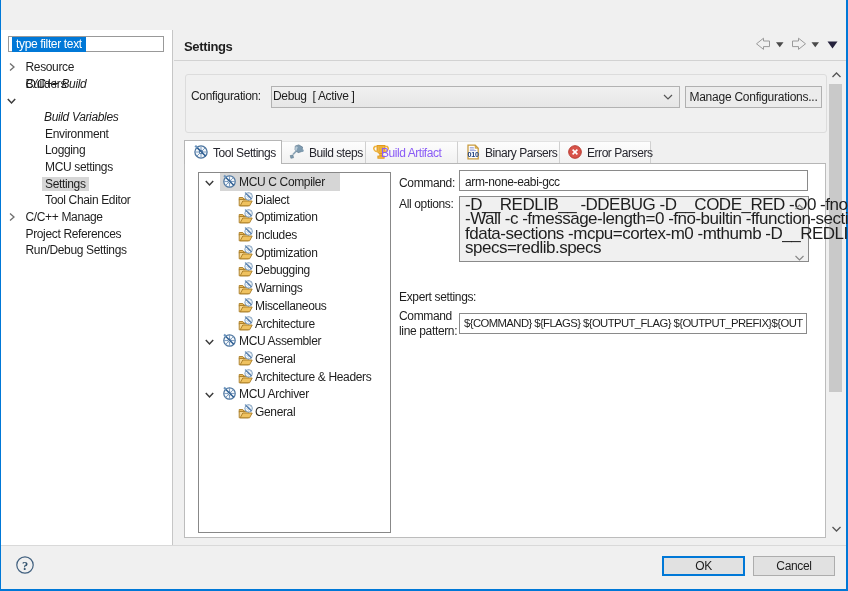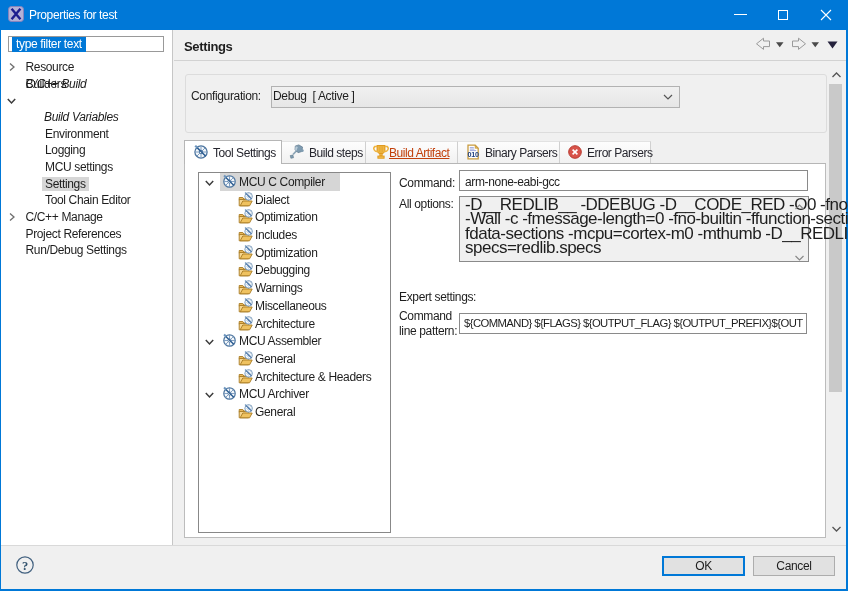--- a/index.html
+++ b/index.html
@@ -9,34 +9,20 @@
   #win { position:relative; width:848px; height:591px; background:#f0f0f0; border-left:1px solid #0078d7; border-right:2px solid #0078d7; border-bottom:2px solid #0078d7; }
   #titlebar { position:absolute; left:-1px; top:0; width:848px; height:30px; background:#0078d7; color:#fff; }
   #title { position:absolute; left:29px; top:8px; font-size:12px; color:#fff; }
   .rowline { position:absolute; height:17px; line-height:17px; white-space:nowrap; }
   .sel { background:#d6d6d6; padding:0 3px; margin-left:-3px; }
 </style>
 </head>
 <body>
 <div id="win">
 
-  <div id="titlebar">
-    <svg class="abs" style="left:8px;top:6px" width="16" height="16" viewBox="0 0 16 16">
-      <rect x="0.5" y="0.5" width="15" height="15" rx="3" fill="#b3b1d6" stroke="#8583bd"></rect>
-      <path d="M3.6 2.8 L12.4 13.2 M12.4 2.8 L3.6 13.2" stroke="#1c1c8f" stroke-width="2.4"></path>
-    </svg>
-    <div id="title">Properties for test</div>
-    <div class="abs" style="left:734px;top:14px;width:13px;height:1px;background:#fff;"></div>
-    <svg class="abs" style="left:773px;top:0" width="20" height="30" viewBox="0 0 20 30">
-        <rect x="5.5" y="10.5" width="9" height="9" fill="none" stroke="#fff" stroke-width="1"></rect>
-      </svg>
-    <svg class="abs" style="left:816px;top:0" width="20" height="30" viewBox="0 0 20 30">
-        <path d="M5 10 L15 20 M15 10 L5 20" stroke="#fff" stroke-width="1.1"></path>
-      </svg>
-  </div>
 
   <div class="abs" style="left:0;top:30px;width:172px;height:515px;background:#fff;border-right:1px solid #c6c6c6;"></div>
   <div class="abs" style="left:7px;top:36px;width:156px;height:16px;background:#fff;border:1px solid #999;"></div>
   <div class="abs" style="left:11px;top:37px;height:15px;line-height:15px;background:#0078d7;color:#fff;padding:0 4px;">type filter text</div>
 
   <div id="lefttree">
       <svg class="abs" style="left:6px;top:62px" width="10" height="10" viewBox="0 0 10 10">
         <path d="M3 1.5 L7 5 L3 8.5" fill="none" stroke="#6e6e6e" stroke-width="1.3"></path>
       </svg>
       <div class="rowline" style="left:24.5px;top:59px;">Resource</div>
@@ -80,20 +66,21 @@
       <path d="M3.5 4 L7.5 8 L11.5 4" fill="none" stroke="#555" stroke-width="1.3"></path>
     </svg>
 
   <div class="abs" style="left:184px;top:74px;width:642px;height:59px;border:1px solid #dcdcdc;border-radius:3px;"></div>
   <div class="abs" style="left:190px;top:89px;">Configuration:</div>
   <div class="abs" style="left:270px;top:86px;width:409px;height:22px;background:linear-gradient(#f0f0f0,#e6e6e6);border:1px solid #b2b2b2;"></div>
   <div class="abs" style="left:272px;top:89px;">Debug&nbsp; [ Active ]</div>
   <svg class="abs" style="left:660px;top:92px" width="14" height="10" viewBox="0 0 14 10">
       <path d="M3 3 L7 7 L11 3" fill="none" stroke="#555" stroke-width="1.2"></path>
     </svg>
+  <div class="abs" style="left:684px;top:86px;width:137px;height:22px;background:#ececec;border:1px solid #b0b0b0;text-align:center;line-height:20px;letter-spacing:-0.25px;">Manage Configurations...</div>
 
   <div class="abs" style="left:183px;top:163px;width:642px;height:375px;background:#fff;border:1px solid #bcbcbc;border-top:none;"></div>
 
   <div id="tabs">
       <div class="abs" style="left:183px;top:163px;width:642px;height:1px;background:#b6b6b6;"></div>
       <div class="abs" style="left:183px;top:140px;width:98px;height:24px;background:#fff;border:1px solid #b6b6b6;border-bottom:none;"></div>
       <svg class="abs" style="left:192px;top:144px" width="16" height="16" viewBox="0 0 16 16">
 <circle cx="8" cy="8" r="6.1" fill="#f4f8fb" stroke="#4d759f" stroke-width="1.3"></circle>
 <g stroke="#7d9cc0" stroke-width="1">
           <path d="M8 2 V14 M2 8 H14 M3.8 3.8 L12.2 12.2 M12.2 3.8 L3.8 12.2"></path>
@@ -113,21 +100,21 @@
 </svg>
       <div class="abs" style="left:308px;top:146px;color:#26262e;letter-spacing:-0.45px;">Build steps</div>
       <div class="abs" style="left:365px;top:141px;width:92px;height:22px;background:linear-gradient(#fdfdfd,#f1f1f1);border-right:1px solid #d0d0d0;border-top:1px solid #e2e2e2;"></div>
       <svg class="abs" style="left:372px;top:144px" width="16" height="16" viewBox="0 0 16 16">
 <path d="M4.2 1.6 H11.8 V6 A3.8 3.8 0 0 1 8 9.8 A3.8 3.8 0 0 1 4.2 6 Z" fill="#f4c051" stroke="#e09a20" stroke-width="1.2"></path>
 <path d="M4.2 2.6 H1.7 A2.7 2.7 0 0 0 4.9 6.9 M11.8 2.6 H14.3 A2.7 2.7 0 0 1 11.1 6.9" fill="none" stroke="#efb440" stroke-width="1.5"></path>
 <path d="M6.2 2.5 V8.5 M8 2.5 V9.2 M9.8 2.5 V8.5" stroke="#e09a20" stroke-width="0.8"></path>
 <path d="M6.9 9.5 H9.1 V12 H6.9 Z" fill="#f4c051" stroke="#e09a20" stroke-width="1"></path>
 <rect x="4.9" y="12.1" width="6.2" height="2.1" fill="#f4c051" stroke="#e09a20" stroke-width="1"></rect>
 </svg>
-      <div class="abs" style="left:388px;top:146px;color:#c2410c;letter-spacing:-0.45px;text-decoration:underline;">Build Artifact</div>
+      <div class="abs" style="left:380px;top:146px;color:#8b5cf6;letter-spacing:-0.45px;">Build Artifact</div>
       <div class="abs" style="left:457px;top:141px;width:102px;height:22px;background:linear-gradient(#fdfdfd,#f1f1f1);border-right:1px solid #d0d0d0;border-top:1px solid #e2e2e2;"></div>
       <svg class="abs" style="left:464px;top:144px" width="16" height="16" viewBox="0 0 16 16">
 <path d="M3 1.2 H10.2 L13.2 4.2 V14.8 H3 Z" fill="#fff" stroke="#c89b3f" stroke-width="1.3"></path>
 <path d="M10.2 1.2 L13.2 4.2 H10.2 Z" fill="#e3b65c" stroke="#c89b3f" stroke-width="0.8"></path>
 <path d="M4.8 3.6 H8.8 M4.8 5.1 H9.4 M4.8 6.6 H11.2" stroke="#95a0d8" stroke-width="0.9"></path>
 <text x="8.1" y="13.4" text-anchor="middle" font-size="7.2" font-weight="bold" fill="#1e3f7f" font-family="Liberation Sans">010</text>
 </svg>
       <div class="abs" style="left:484px;top:146px;color:#26262e;letter-spacing:-0.45px;">Binary Parsers</div>
       <div class="abs" style="left:559px;top:141px;width:91px;height:22px;background:linear-gradient(#fdfdfd,#f1f1f1);border-right:1px solid #d0d0d0;border-top:1px solid #e2e2e2;"></div>
       <svg class="abs" style="left:566px;top:144px" width="16" height="16" viewBox="0 0 16 16">

